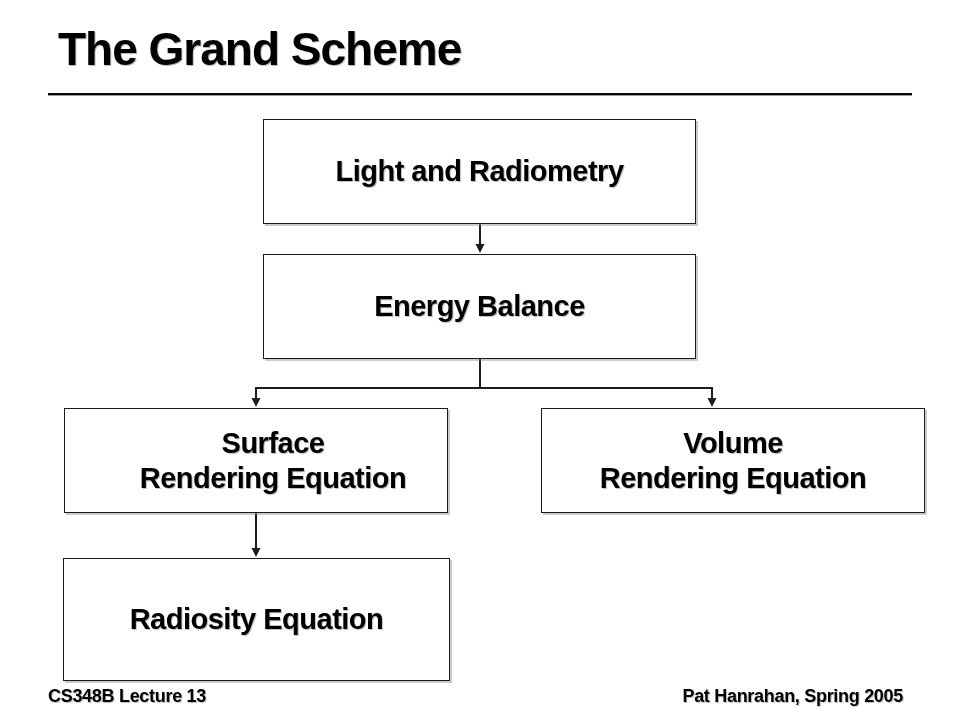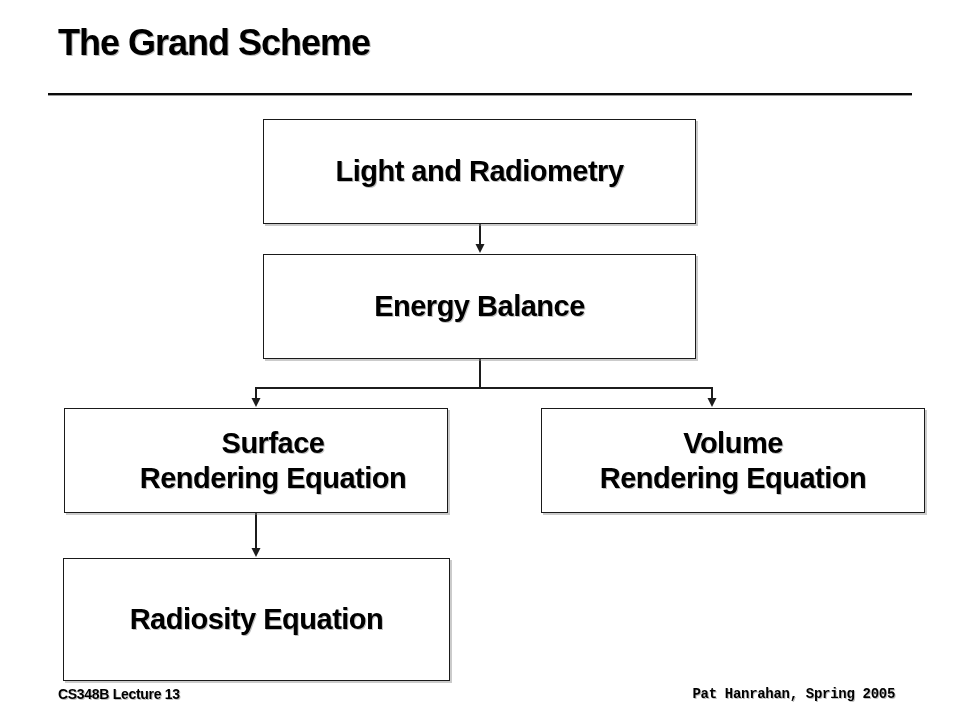--- a/index.html
+++ b/index.html
@@ -10,21 +10,21 @@
     color: #000000;
     position: relative;
     overflow: hidden;
   }
   .slide { position: absolute; inset: 0; background: #ffffff; }
 
   .slide-title {
     position: absolute;
     left: 58px;
     top: 22px;
-    font-size: 36px;
+    font-size: 46px;
     font-weight: 700;
     letter-spacing: -1px;
     white-space: nowrap;
     text-shadow: 1px 1px 0 rgba(130,130,130,0.55);
   }
   .title-rule {
     position: absolute;
     left: 48px;
     top: 93px;
     width: 864px;
@@ -59,29 +59,28 @@
   .node-light     { left: 263px; top: 119px; width: 433px; height: 105px; }
   .node-energy    { left: 263px; top: 254px; width: 433px; height: 105px; }
   .node-surface   { left:  64px; top: 408px; width: 384px; height: 105px; padding-left: 34px; }
   .node-volume    { left: 520px; top: 408px; width: 384px; height: 105px; margin-left: 21px; }
   .node-radiosity { left:  63px; top: 558px; width: 387px; height: 123px; }
   .node-line { display: block; }
 
   .footer-left, .footer-right {
     position: absolute;
     top: 686px;
-    font-size: 14px;
+    font-size: 18px;
     font-weight: 700;
     letter-spacing: -0.3px;
     white-space: nowrap;
     text-shadow: 1px 1px 0 rgba(130,130,130,0.5);
-    margin-left: 10px;
   }
   .footer-left  { left: 48px; }
-  .footer-right { right: 65px; text-align: right; font-family: Liberation Mono, monospace; }
+  .footer-right { right: 57px; text-align: right; }
 </style>
 </head>
 <body>
 
 <div class="slide">
 
   <h1 class="slide-title">The Grand Scheme</h1>
   <div class="title-rule"></div>
 
   <svg class="connectors" viewBox="0 0 960 720" xmlns="http://www.w3.org/2000/svg">

